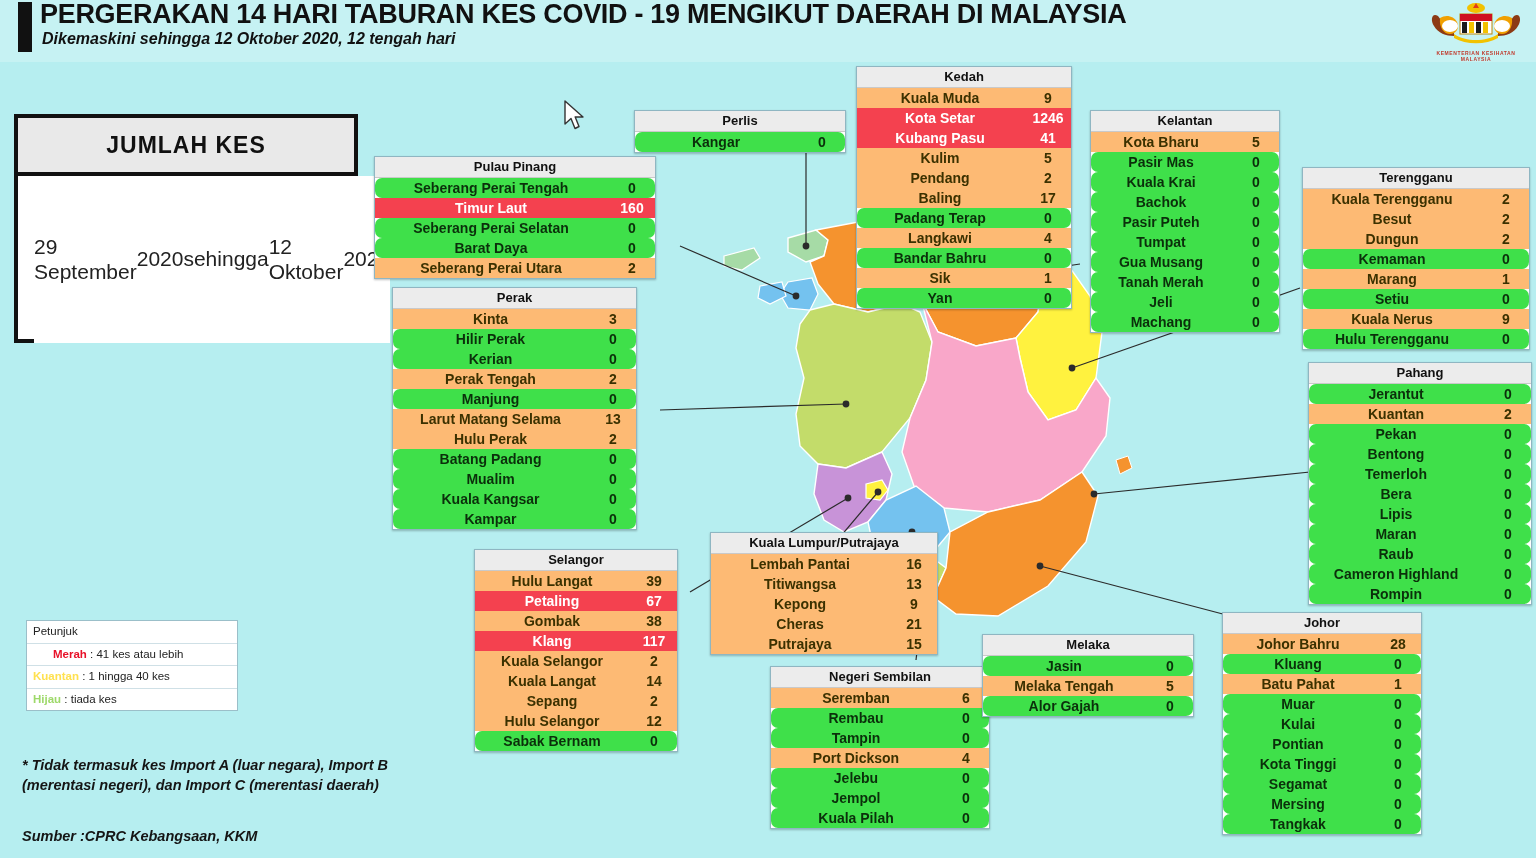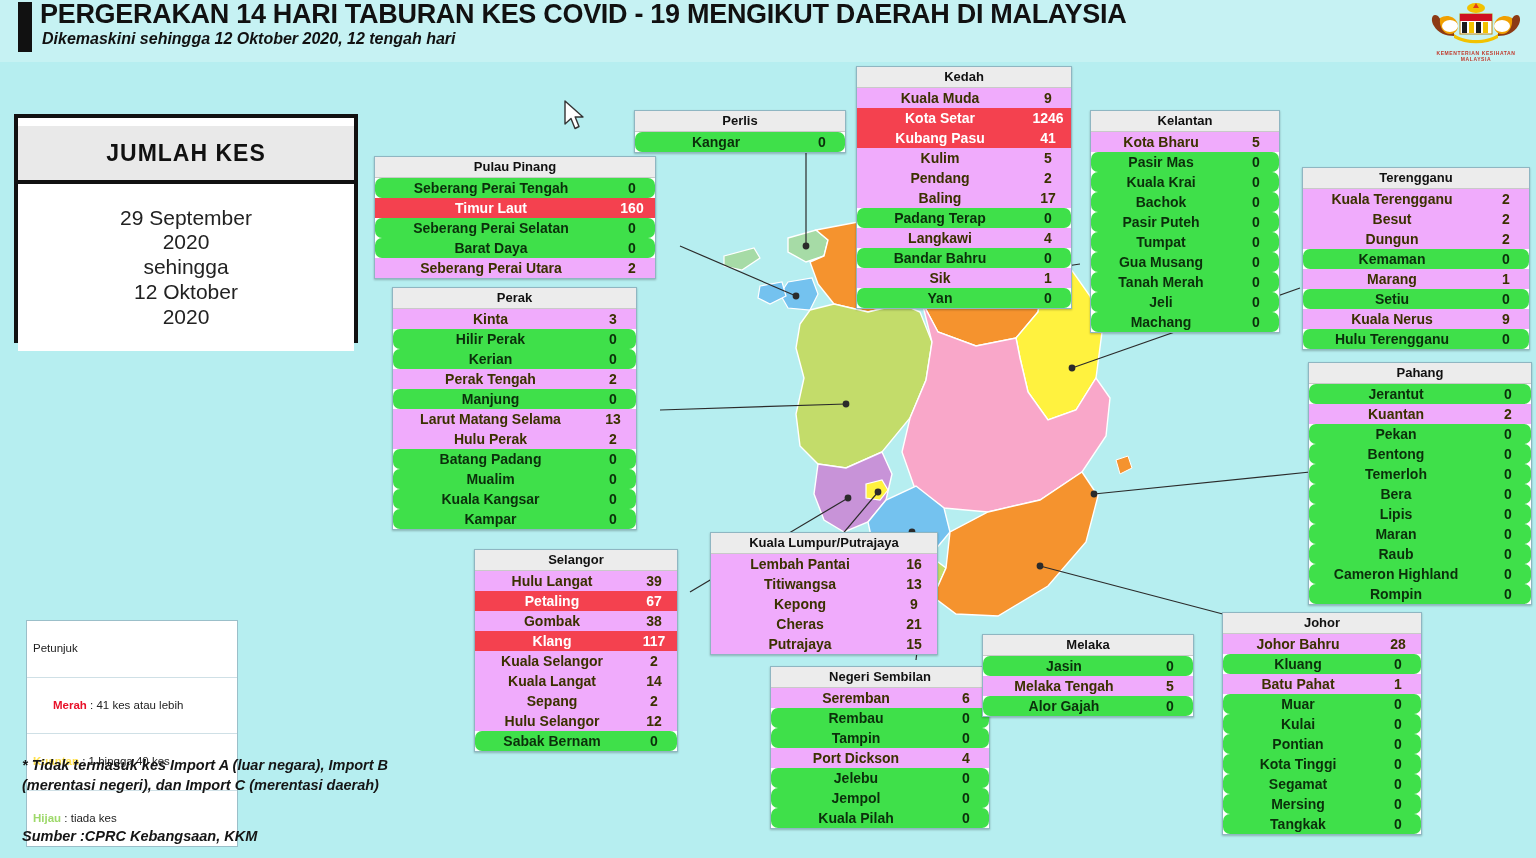--- a/index.html
+++ b/index.html
@@ -38,39 +38,39 @@
   }
 
   
   #total-box {
     position:absolute; left:14px; top:114px; width:344px; height:229px;
     border:4px solid #111; background:#fff;
   }
   #total-head {
     height:58px; background:#e9e9e9; border-bottom:4px solid #111;
     display:flex; align-items:center; justify-content:center;
-    font-size:23px; font-weight:bold; letter-spacing:1px; color:#111;margin-top:8px;
+    font-size:23px; font-weight:bold; letter-spacing:1px; color:#111;
   }
   #total-body { display:flex; height:167px; }
   #total-range {
-    flex:1.55; display:flex; flex-direction:column; align-items:center;
+    flex:1.55; display:flex; flex-direction:row; align-items:center;
     justify-content:center; font-size:21px; line-height:1.18; color:#222;
-    text-align:right; background:#fff;
+    text-align:left; background:#fff;margin-left:16px;
   }
   #total-value {
     flex:1; background:#ebebeb; display:flex; align-items:center;
     justify-content:center; font-size:28px; font-weight:bold; color:#111;
   }
 
   
   #legend {
     position:absolute; left:26px; top:620px; width:212px;
     background:#fff; border:1px solid #9bbfc9; font-size:11.5px; color:#222;
   }
-  #legend .lrow { padding:20px 6px; border-bottom:1px solid #cfe0e6; line-height:1.35; }
+  #legend .lrow { padding:3px 6px; border-bottom:1px solid #cfe0e6; line-height:1.35; }
   #legend .lrow:last-child { border-bottom:none; }
   .sw-merah { color:#e8122a; font-weight:bold;margin-left:20px; }
   .sw-kuning { color:#ffe14f; font-weight:bold; }
   .sw-hijau { color:#9ed96a; font-weight:bold; }
 
   
   #footnote {
     position:absolute; left:22px; top:756px; width:430px;
     font-size:14.5px; font-style:italic; font-weight:bold;
     color:#151515; line-height:1.35;
@@ -90,21 +90,21 @@
     color:#111; padding:2px 4px 3px; border-bottom:1px solid #c9c9c9;
     white-space:nowrap;
   }
   .st-row {
     display:flex; align-items:center; font-size:14px; font-weight:bold;
     line-height:1.0; height:20px;
   }
   .st-row .nm { flex:1; text-align:center; padding-right:2px; white-space:nowrap; }
   .st-row .vl { width:46px; text-align:center; }
   .c-green  { background:#3fe04a; color:#0b2f0b;border-radius:7px; }
-  .c-yellow { background:#f0abfc; color:#3b3100; }
+  .c-yellow { background:#fdba74; color:#3b3100; }
   .c-red    { background:#f4414f; color:#ffffff; }
 
   
   #map { position:absolute; left:620px; top:80px; width:780px; height:700px; }
   #map svg { display:block; }
 
   
   #cursor { position:absolute; left:563px; top:100px; width:24px; height:32px; }
 </style>
 </head>

